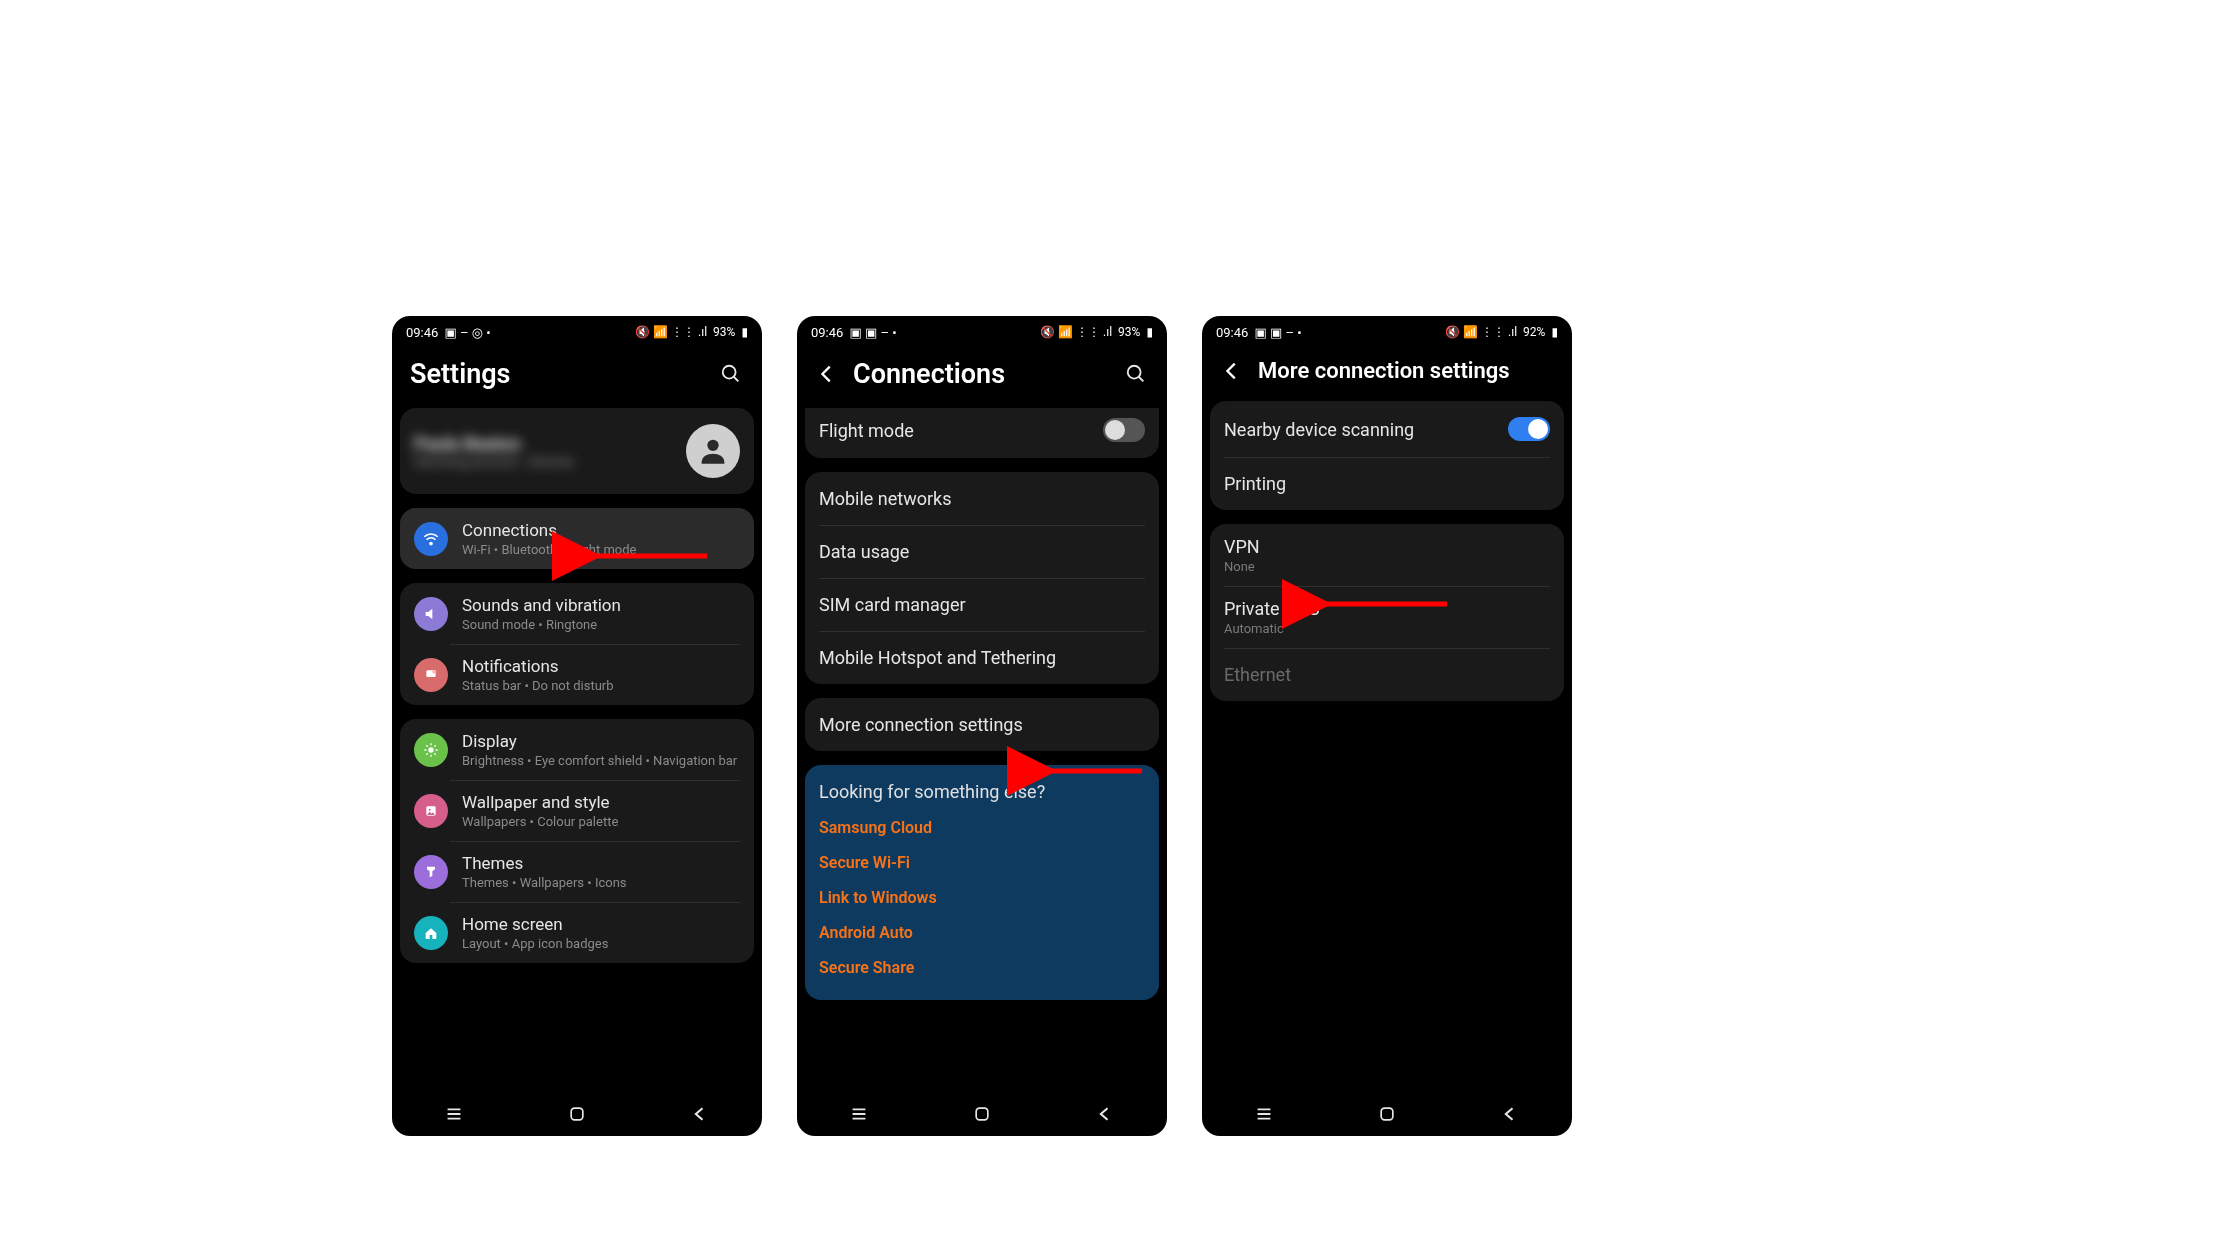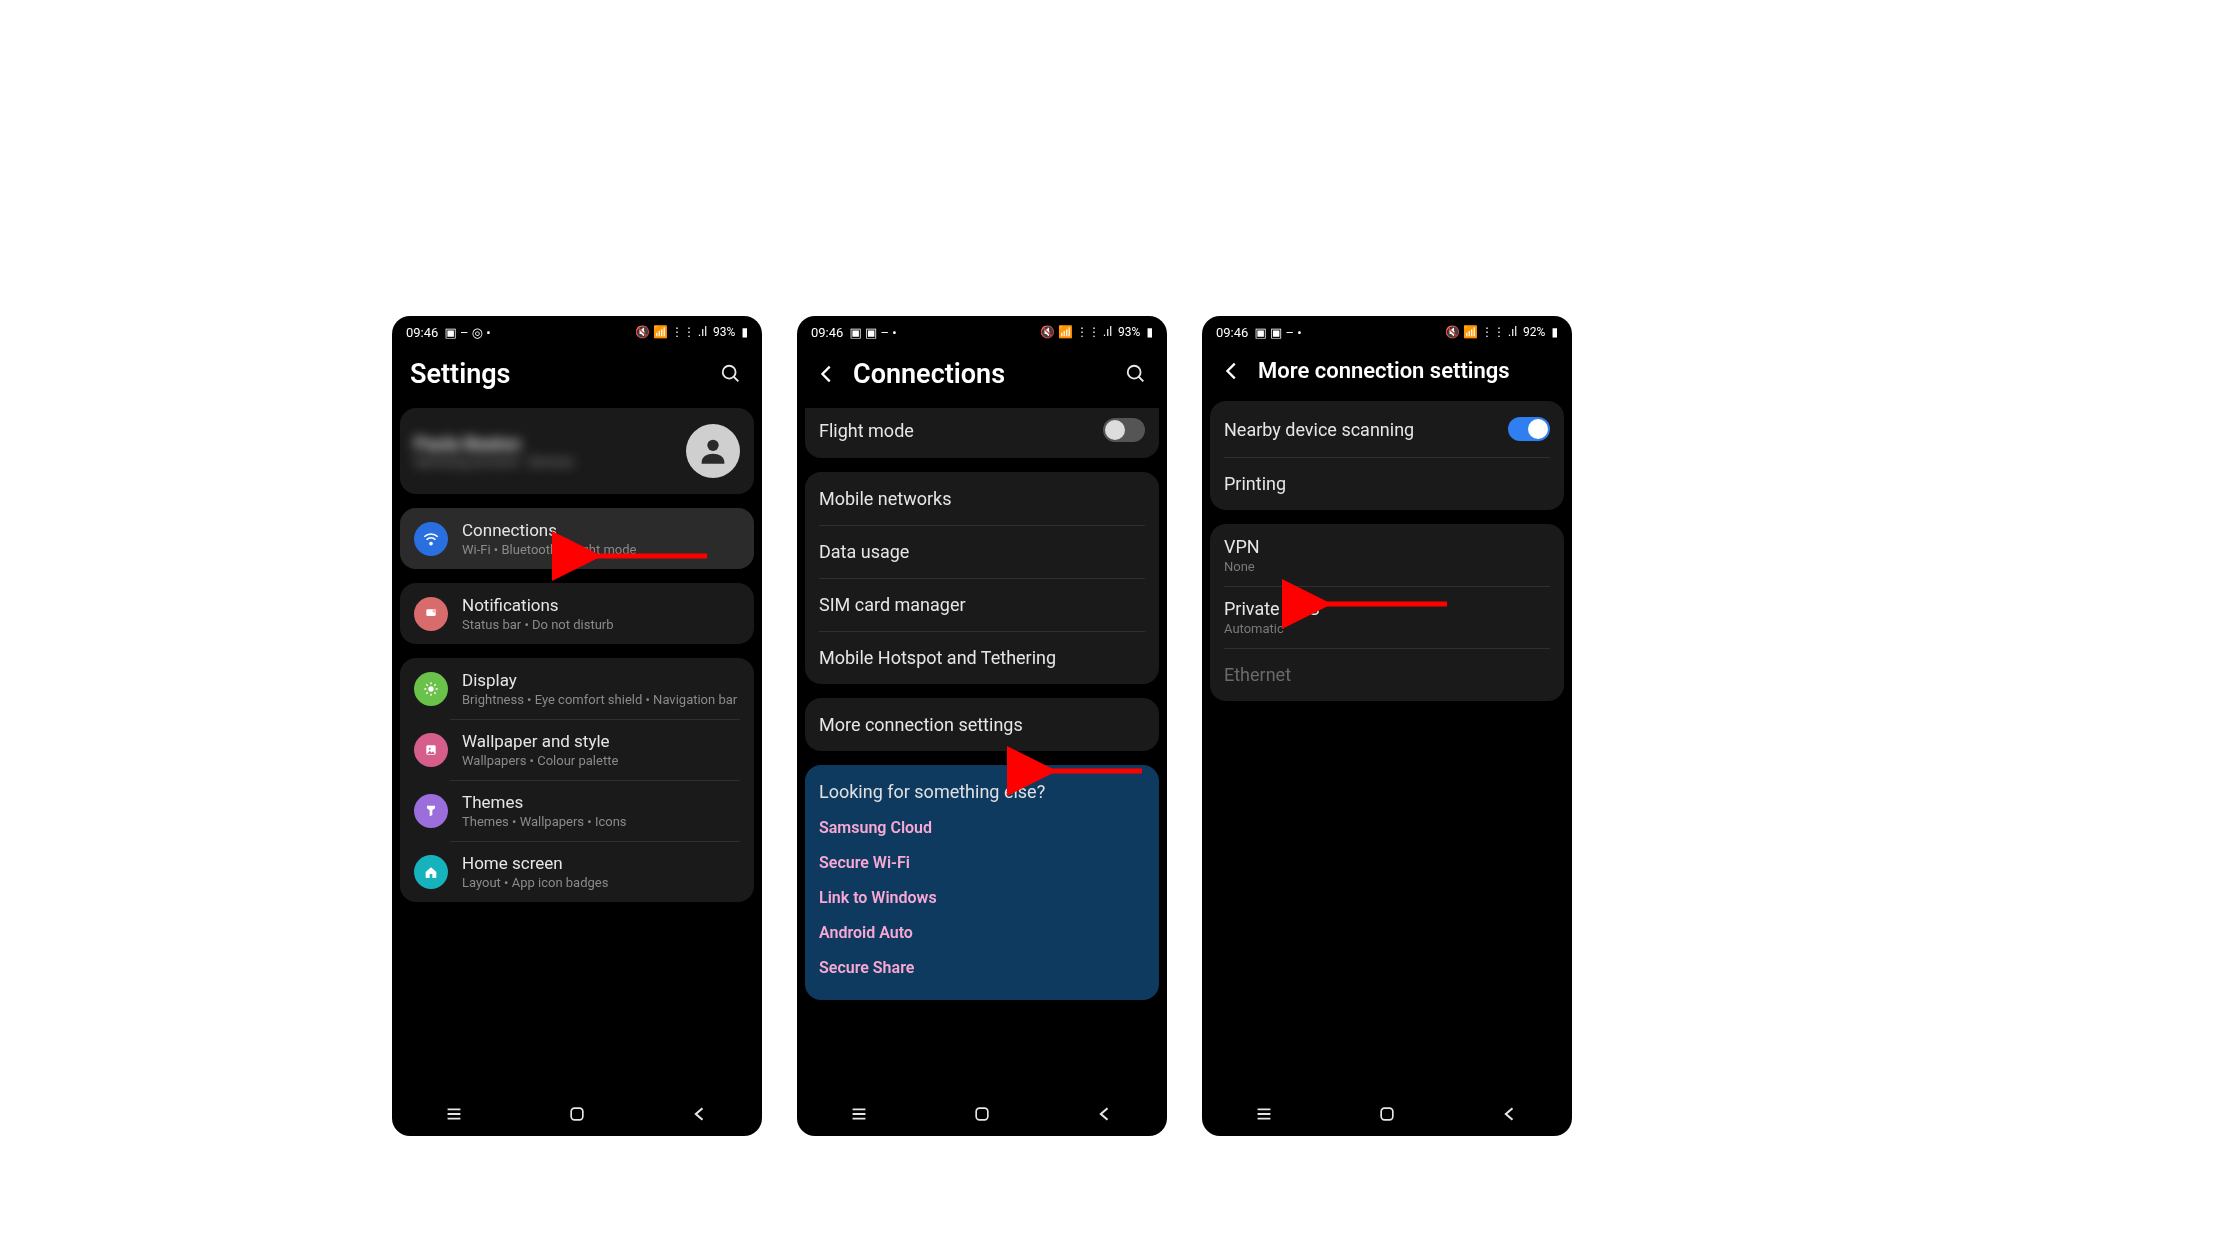--- a/index.html
+++ b/index.html
@@ -46,21 +46,21 @@
   
   .toggle { width:42px; height:24px; border-radius:12px; position:relative; }
   .toggle.off { background:#555; }
   .toggle.on { background:#2f7ff0; }
   .knob { width:20px; height:20px; border-radius:50%; background:#fff; position:absolute; top:2px; }
   .toggle.off .knob { left:2px; background:#ddd; }
   .toggle.on .knob { right:2px; }
 
   
   .look-title { padding:16px 14px 8px 14px; color:#e0e0e0; font-size:18px; }
-  .link-row { padding:8px 14px; color:#f9a8d4; font-size:16px; font-weight:600; }
+  .link-row { padding:8px 14px; color:#f97316; font-size:16px; font-weight:600; }
   .card.blue { padding-bottom:15px; }
 
   .disabled .t1 { color:#6a6a6a; }
 
   
   .navbar { height:44px; display:flex; justify-content:space-around; align-items:center; }
   .nav-item { width:30px; height:30px; display:flex; align-items:center; justify-content:center; color:#e6e6e6; }
 
   
   .arrow { position:absolute; pointer-events:none; }
@@ -119,20 +119,31 @@
               </svg>
           </div>
           <div class="titles">
             <div class="t1">Connections</div>
             <div class="t2">Wi-Fi  •  Bluetooth  •  Flight mode</div>
           </div>
         </div>
       </div>
 
       <div class="card">
+        <div class="row">
+          <div class="circ" style="background:#8b7bd7">
+            <svg width="16" height="16" viewBox="0 0 24 24" fill="#fff">
+                <path d="M4 9v6h4l6 5V4l-6 5H4z"></path>
+              </svg>
+          </div>
+          <div class="titles">
+            <div class="t1">Sounds and vibration</div>
+            <div class="t2">Sound mode  •  Ringtone</div>
+          </div>
+        </div>
         <div class="row div">
           <div class="circ" style="background:#d86b6b">
             <svg width="16" height="16" viewBox="0 0 24 24" fill="#fff">
                 <rect x="5" y="5" width="14" height="10" rx="2"></rect>
                 <circle cx="17" cy="7" r="3" fill="#ffb3b3"></circle>
               </svg>
           </div>
           <div class="titles">
             <div class="t1">Notifications</div>
             <div class="t2">Status bar  •  Do not disturb</div>

